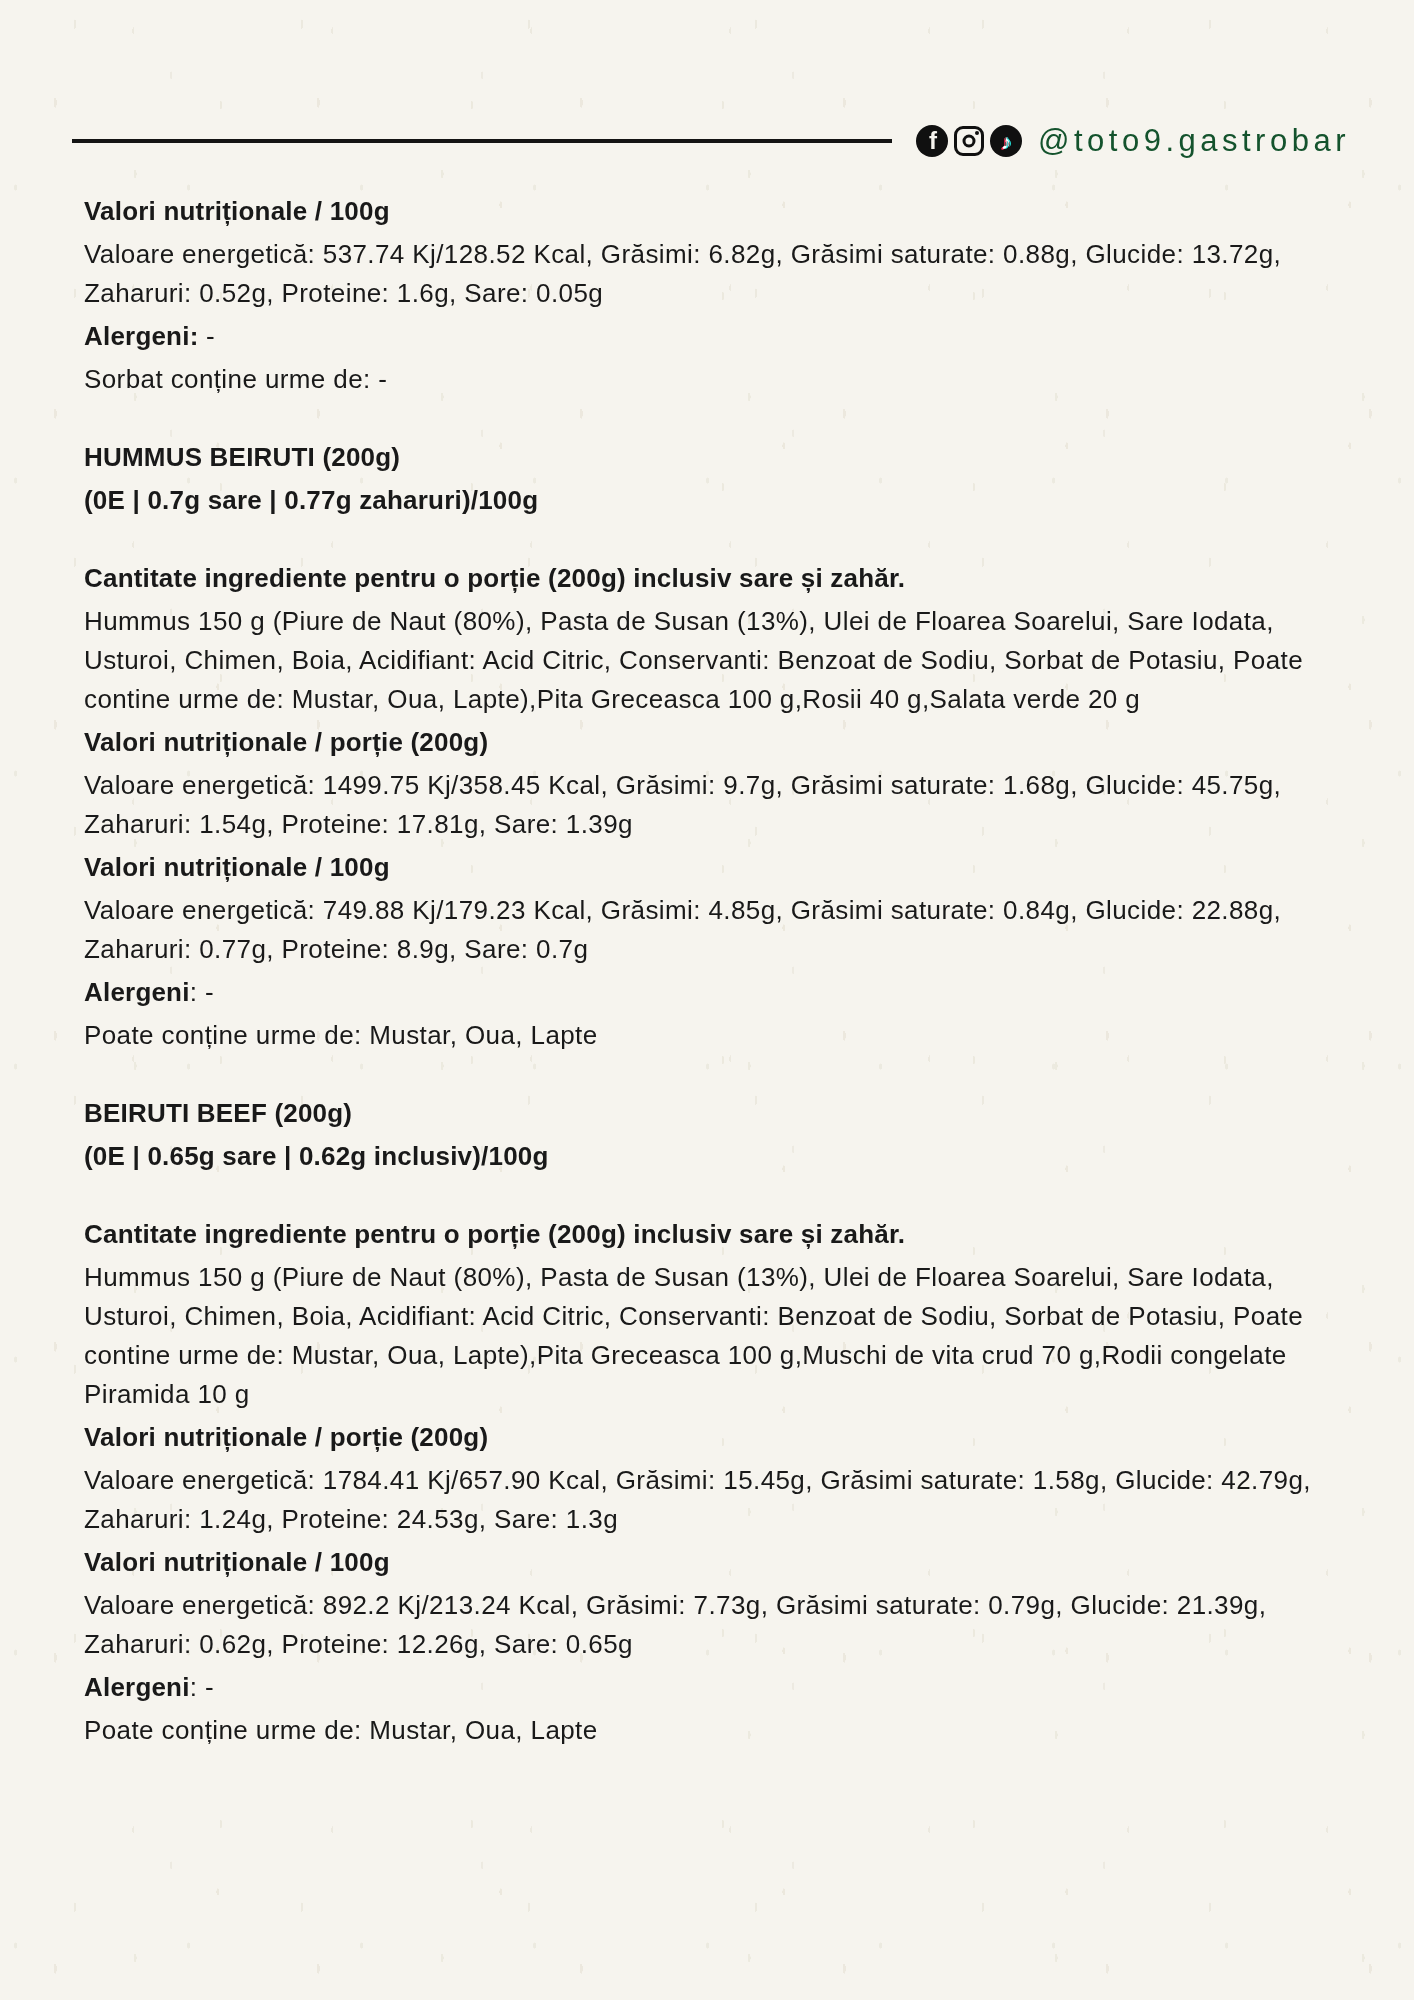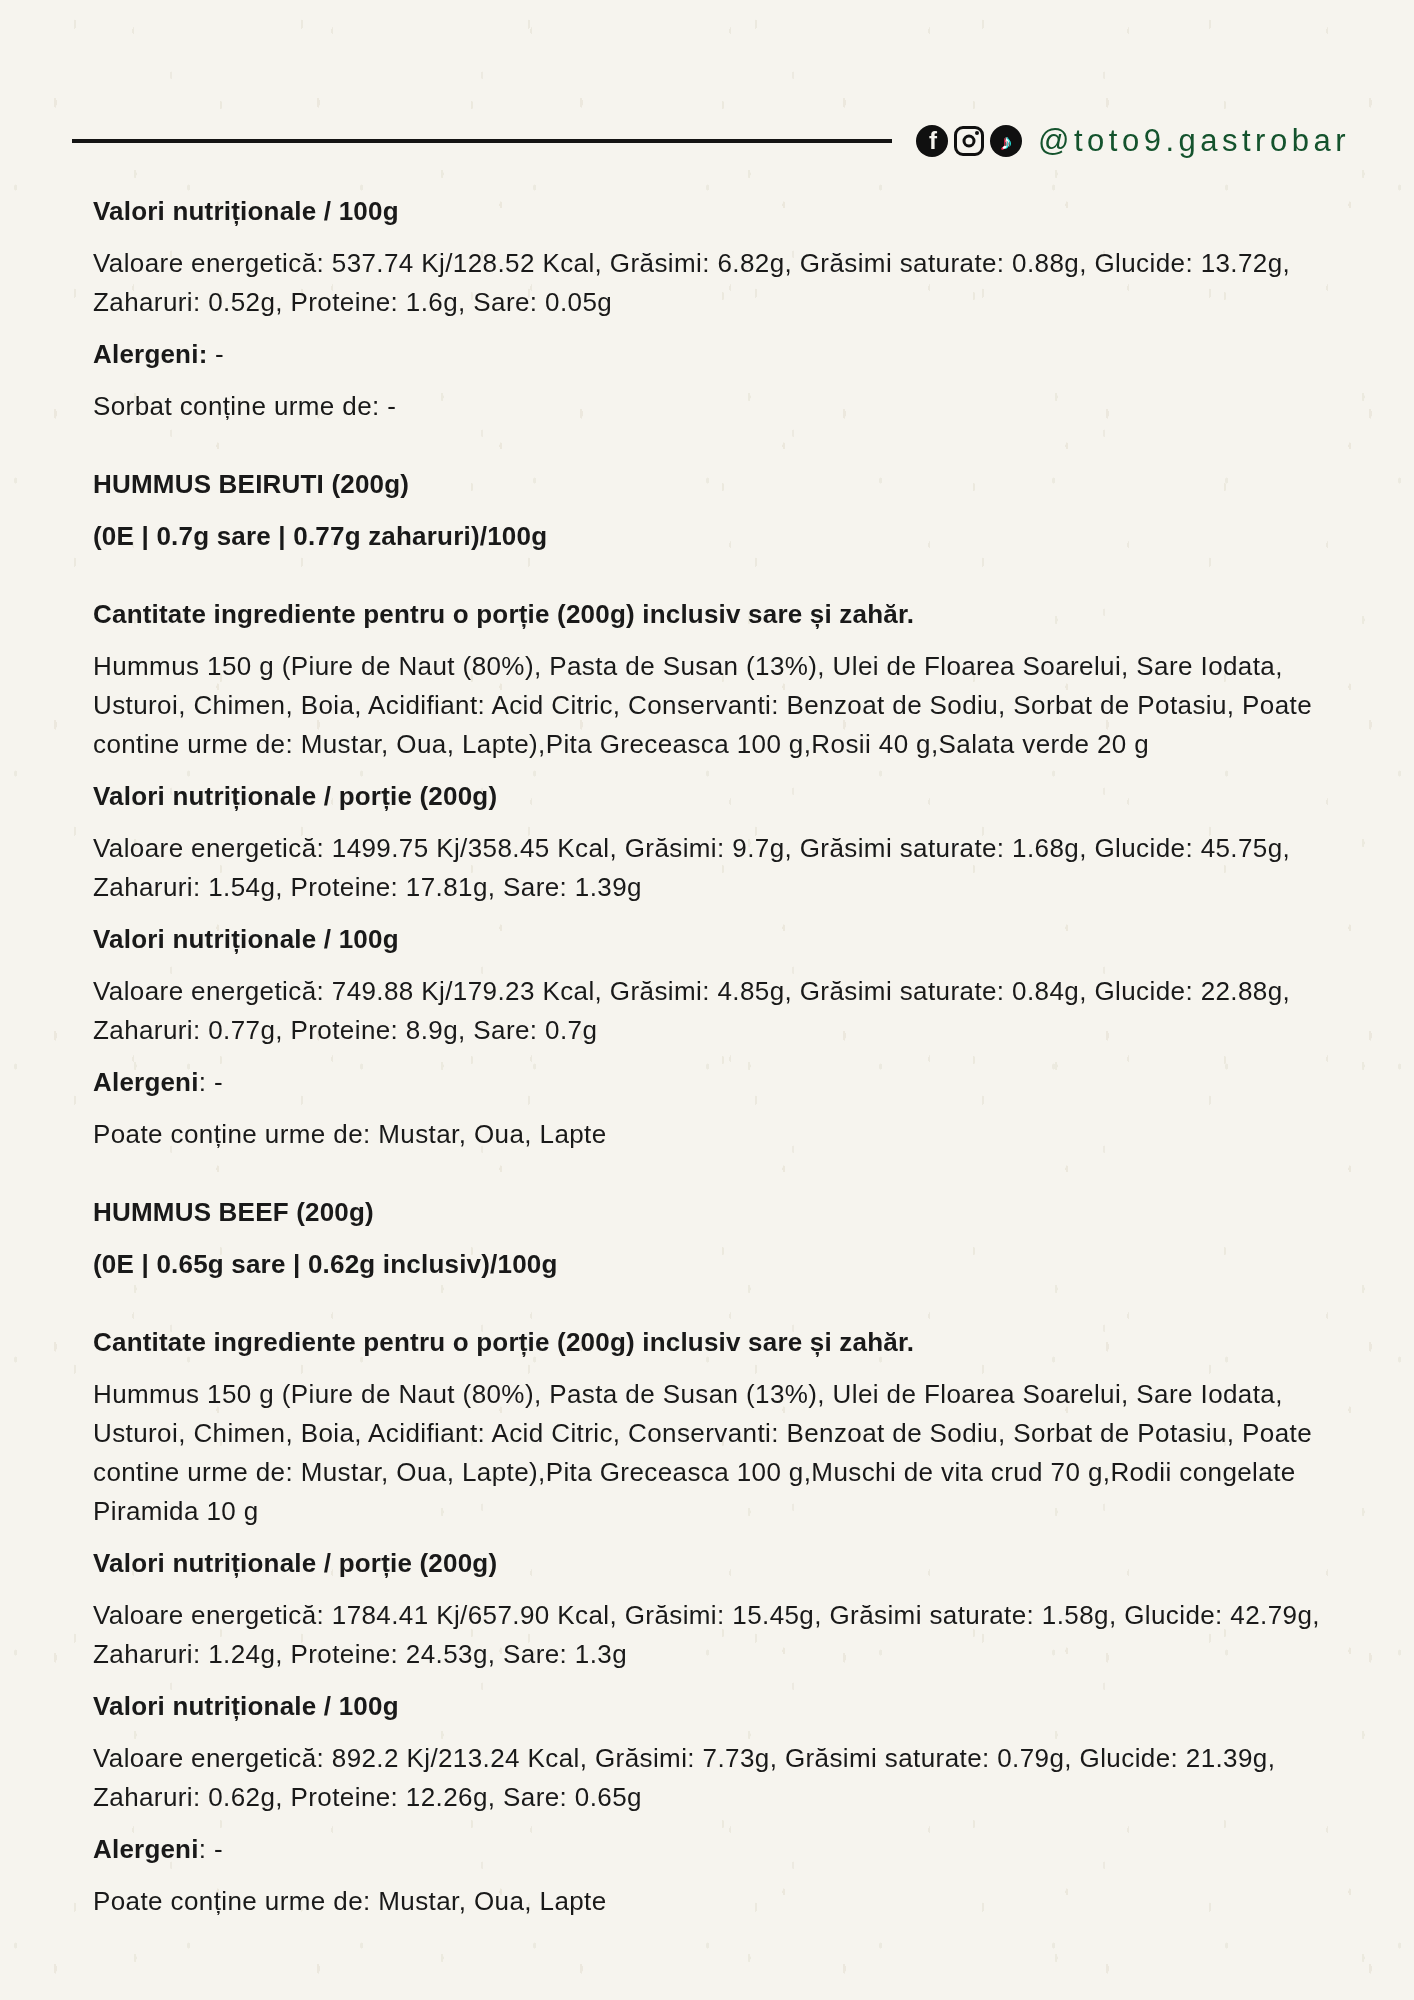--- a/index.html
+++ b/index.html
@@ -61,21 +61,21 @@
   }
   .handle{
     font-size:31px;letter-spacing:4.5px;color:#14532d;white-space:nowrap;
   }
   .content{
     position:relative;
     margin:34px 64px 0 80px;
     width:1272px;
   }
   .block + .block{margin-top:39px;}
-  .content p{margin:13px;font-size:26px;line-height:39px;letter-spacing:.4px;}
+  .content p{margin:4px;font-size:26px;line-height:39px;letter-spacing:.4px;}
   .bold{font-weight:700;letter-spacing:.2px;}
 </style>
 </head>
 <body>
 
 <div class="page">
 
   <div class="header">
     <div class="rule"></div>
     <div class="social">
@@ -104,21 +104,21 @@
         <p><span class="bold">Cantitate ingrediente pentru o porție (200g) inclusiv sare și zahăr.</span></p>
         <p><span class="reg">Hummus 150 g (Piure de Naut (80%), Pasta de Susan (13%), Ulei de Floarea Soarelui, Sare Iodata, Usturoi, Chimen, Boia, Acidifiant: Acid Citric, Conservanti: Benzoat de Sodiu, Sorbat de Potasiu, Poate contine urme de: Mustar, Oua, Lapte),Pita Greceasca 100 g,Rosii 40 g,Salata verde 20 g</span></p>
         <p><span class="bold">Valori nutriționale / porție (200g)</span></p>
         <p><span class="reg">Valoare energetică: 1499.75 Kj/358.45 Kcal, Grăsimi: 9.7g, Grăsimi saturate: 1.68g, Glucide: 45.75g, Zaharuri: 1.54g, Proteine: 17.81g, Sare: 1.39g</span></p>
         <p><span class="bold">Valori nutriționale / 100g</span></p>
         <p><span class="reg">Valoare energetică: 749.88 Kj/179.23 Kcal, Grăsimi: 4.85g, Grăsimi saturate: 0.84g, Glucide: 22.88g, Zaharuri: 0.77g, Proteine: 8.9g, Sare: 0.7g</span></p>
         <p><span class="bold">Alergeni</span><span class="reg">: -</span></p>
         <p><span class="reg">Poate conține urme de: Mustar, Oua, Lapte</span></p>
       </div>
       <div class="block">
-        <p><span class="bold">HUMMUS BEEF (200g)</span></p>
+        <p><span class="bold">BEIRUTI BEEF (200g)</span></p>
         <p><span class="bold">(0E | 0.65g sare | 0.62g inclusiv)/100g</span></p>
       </div>
       <div class="block">
         <p><span class="bold">Cantitate ingrediente pentru o porție (200g) inclusiv sare și zahăr.</span></p>
         <p><span class="reg">Hummus 150 g (Piure de Naut (80%), Pasta de Susan (13%), Ulei de Floarea Soarelui, Sare Iodata, Usturoi, Chimen, Boia, Acidifiant: Acid Citric, Conservanti: Benzoat de Sodiu, Sorbat de Potasiu, Poate contine urme de: Mustar, Oua, Lapte),Pita Greceasca 100 g,Muschi de vita crud 70 g,Rodii congelate Piramida 10 g</span></p>
         <p><span class="bold">Valori nutriționale / porție (200g)</span></p>
         <p><span class="reg">Valoare energetică: 1784.41 Kj/657.90 Kcal, Grăsimi: 15.45g, Grăsimi saturate: 1.58g, Glucide: 42.79g, Zaharuri: 1.24g, Proteine: 24.53g, Sare: 1.3g</span></p>
         <p><span class="bold">Valori nutriționale / 100g</span></p>
         <p><span class="reg">Valoare energetică: 892.2 Kj/213.24 Kcal, Grăsimi: 7.73g, Grăsimi saturate: 0.79g, Glucide: 21.39g, Zaharuri: 0.62g, Proteine: 12.26g, Sare: 0.65g</span></p>
         <p><span class="bold">Alergeni</span><span class="reg">: -</span></p>

